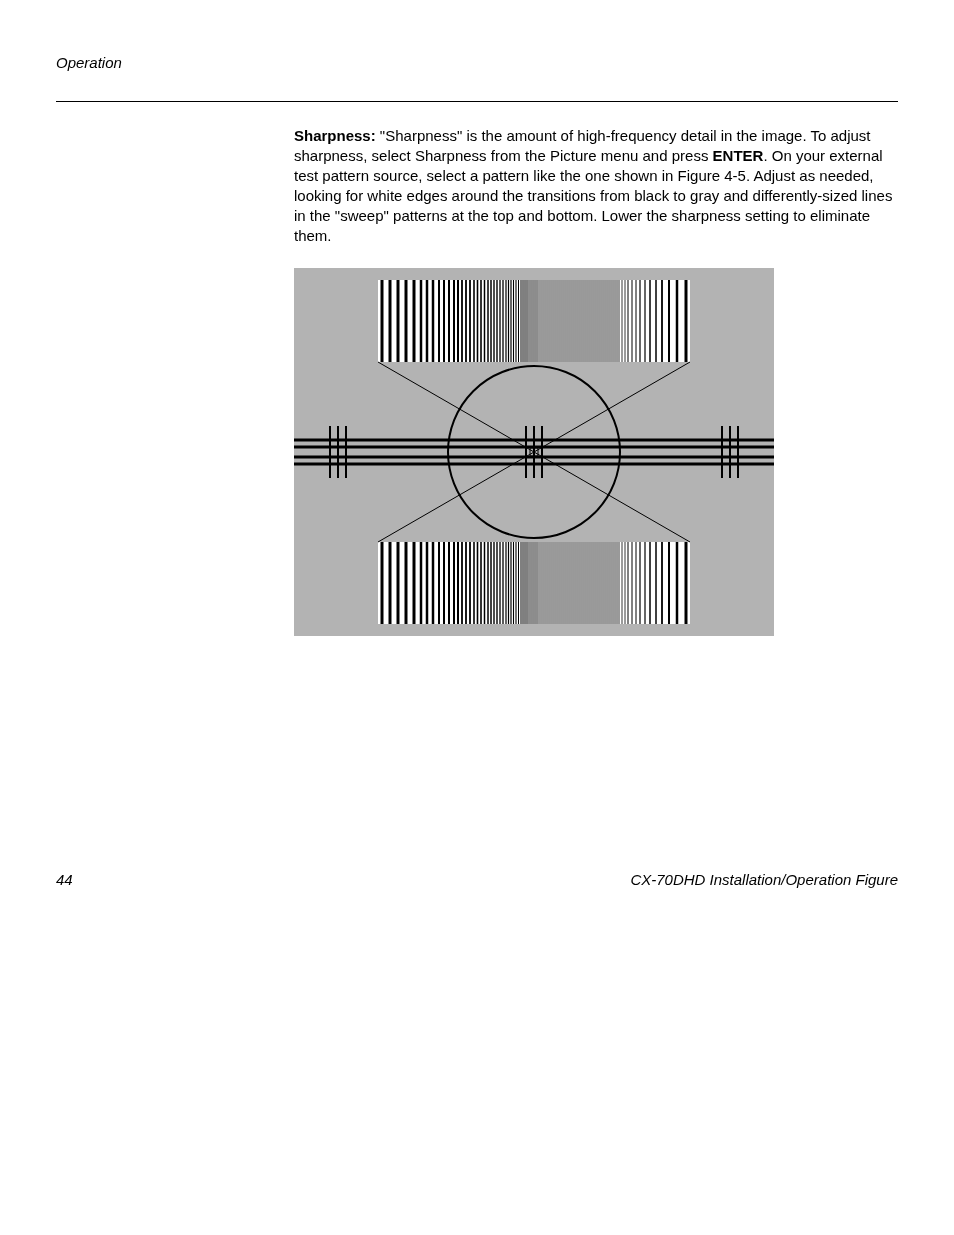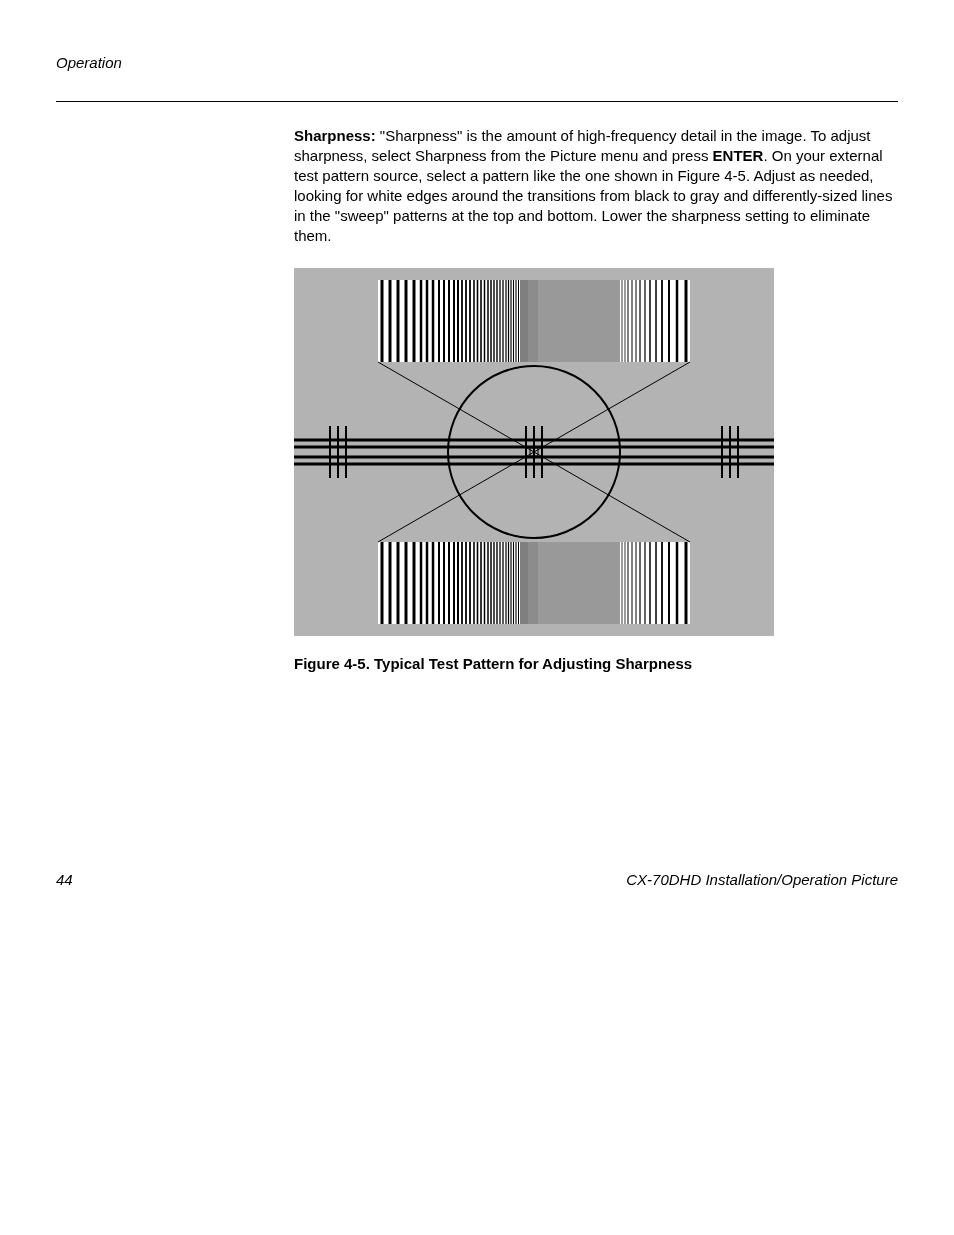--- a/index.html
+++ b/index.html
@@ -307,24 +307,23 @@
           <line x1="240" y1="158" x2="240" y2="210"></line>
           <line x1="248" y1="158" x2="248" y2="210"></line>
         </g>
 
         <circle cx="240" cy="184" r="86" fill="none" stroke="#000" stroke-width="2"></circle>
 
         <rect x="236" y="180" width="8" height="8" fill="none" stroke="#000" stroke-width="1"></rect>
       </svg>
     </div>
 
-    <p class="figure-caption">Figure 4-5. Typical Test Pattern for Adjusting Sharpness</p>
 
 
 
   </div>
 
   <div class="footer">
     <span class="footer-pagenum">44</span>
-    <span class="footer-title">CX-70DHD Installation/Operation Picture</span>
+    <span class="footer-title">CX-70DHD Installation/Operation Figure</span>
   </div>
 
 </div>
 
 </body></html>

